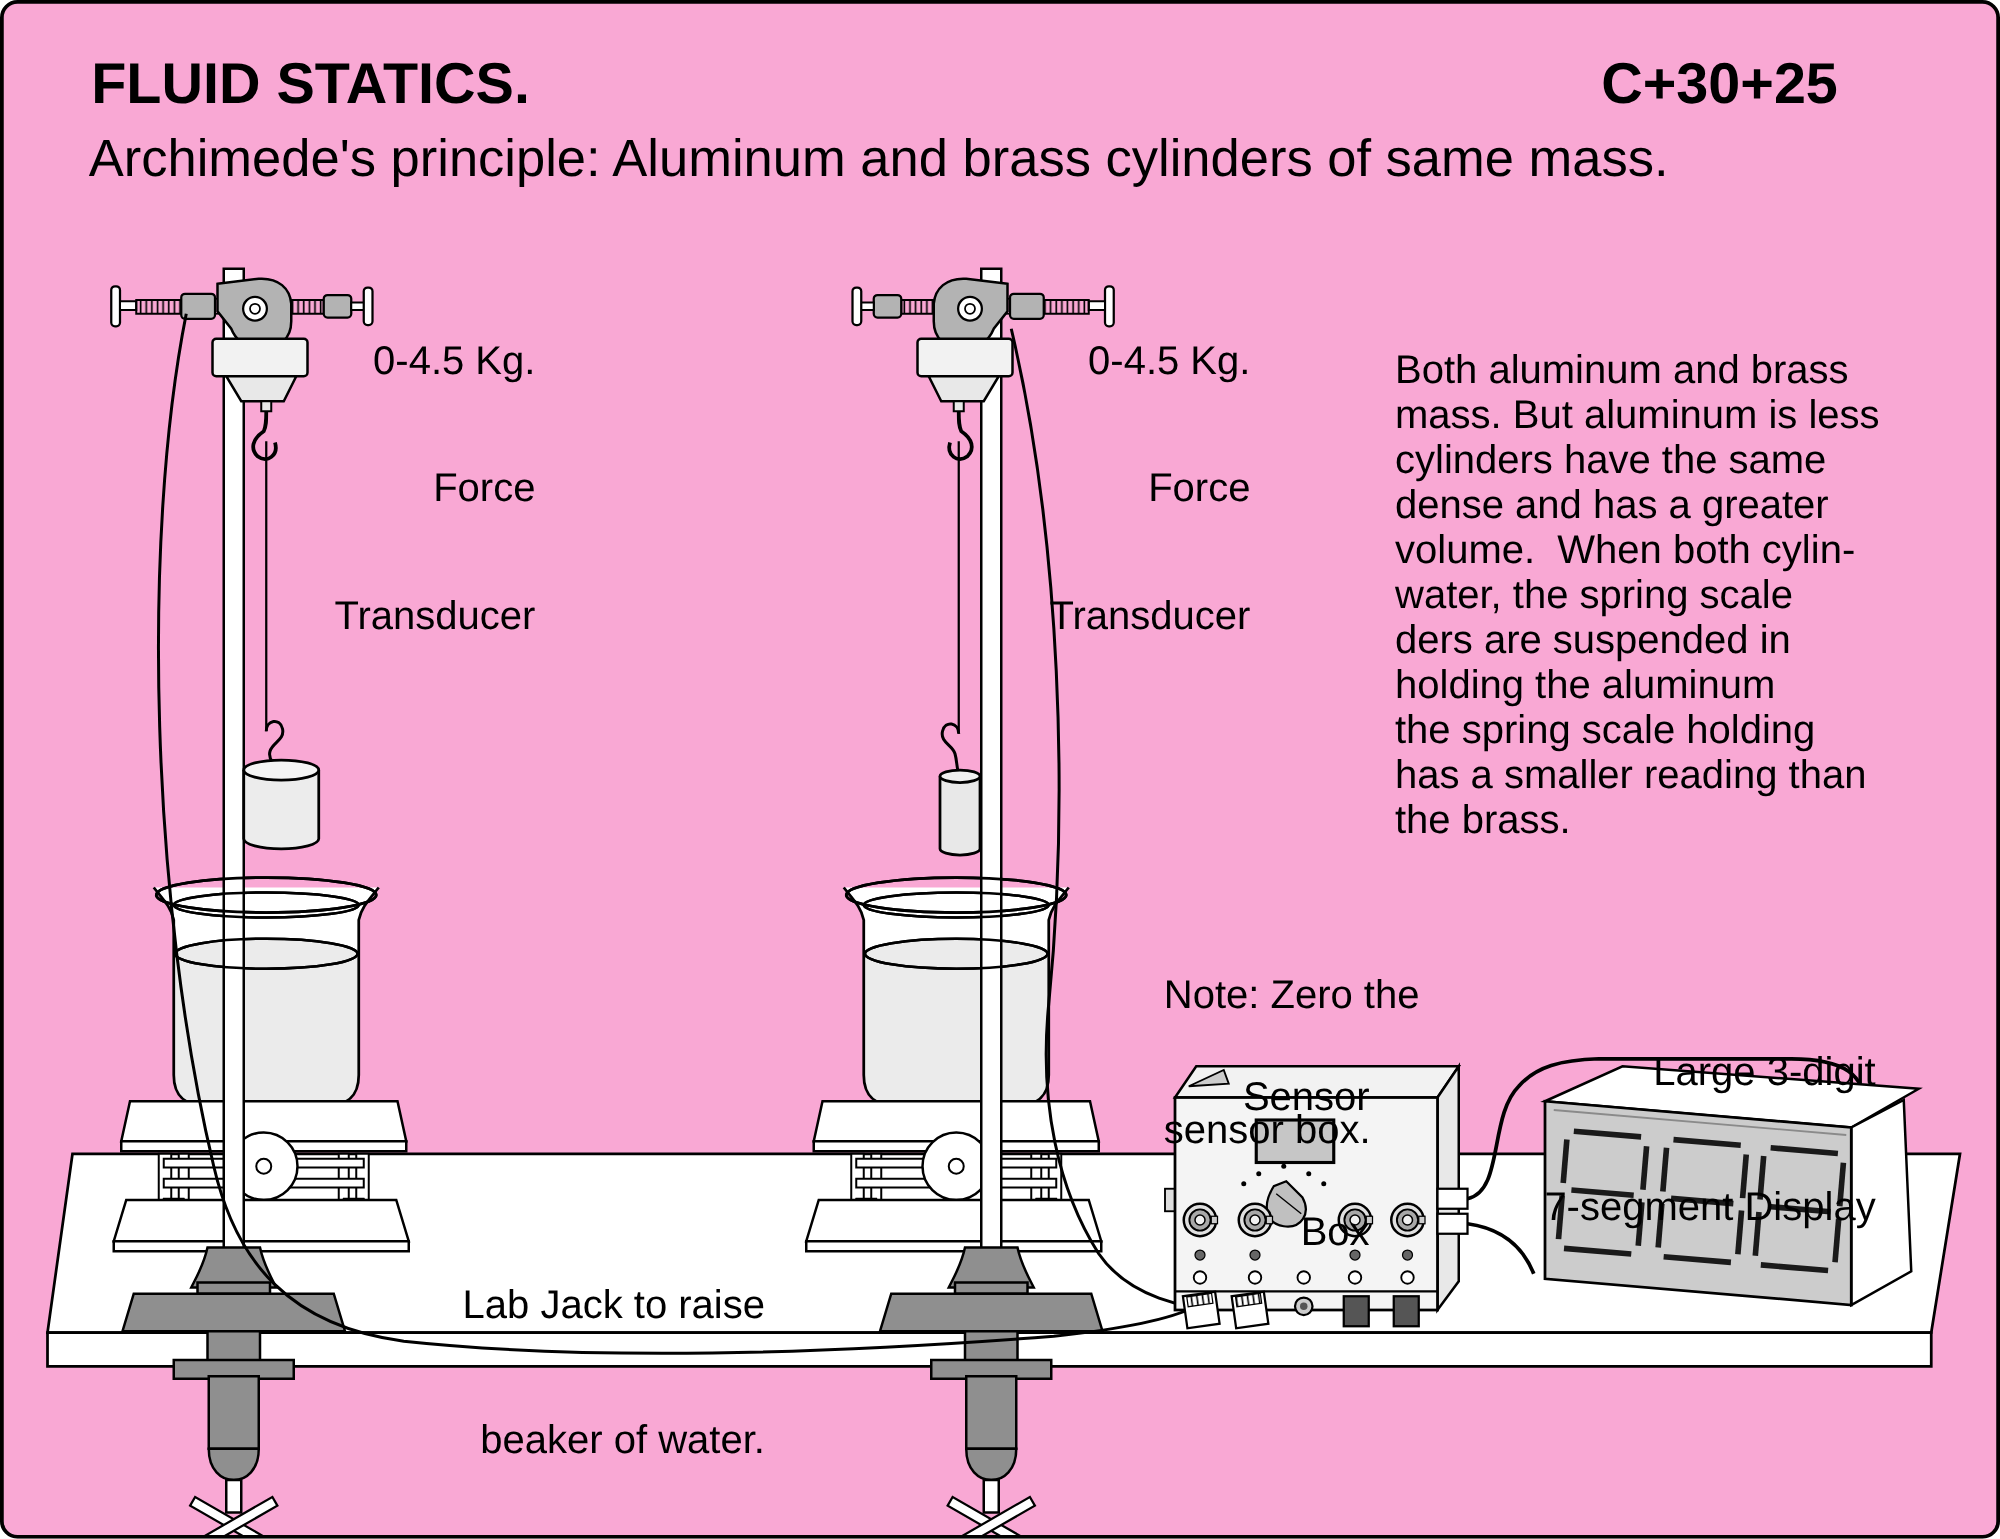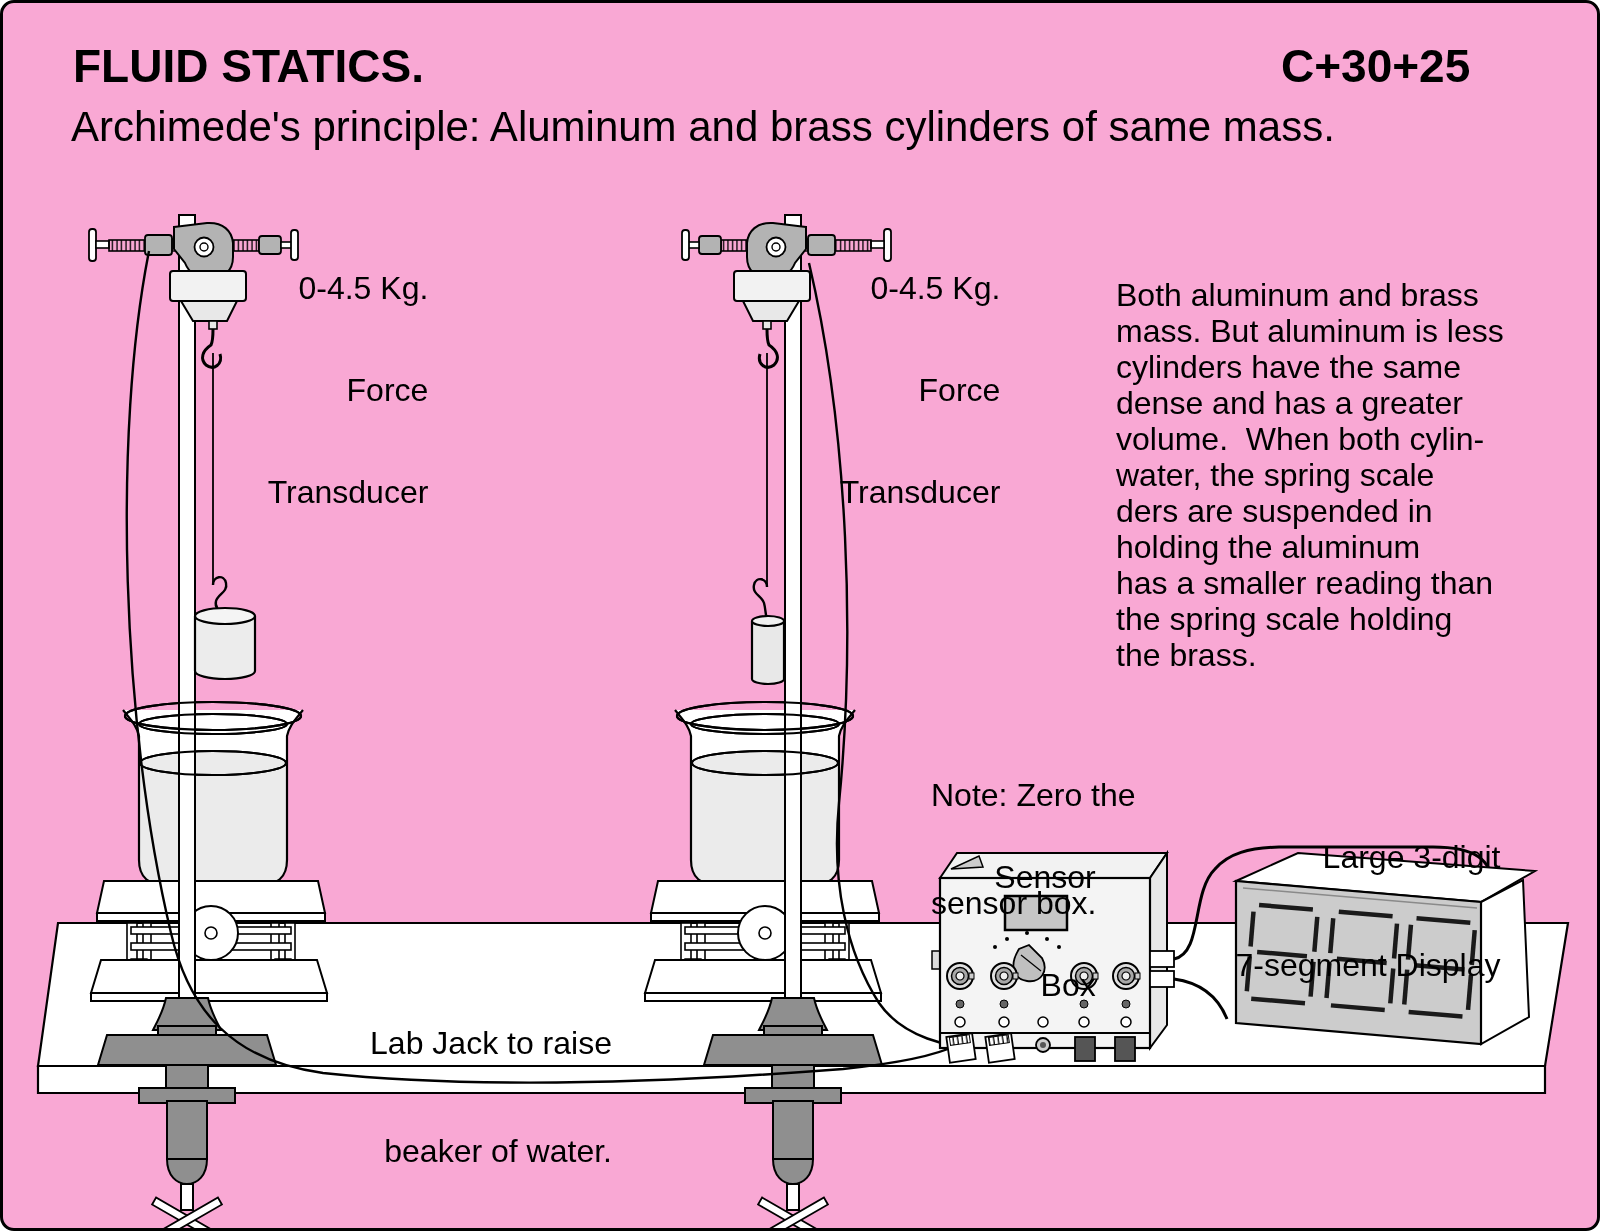--- a/index.html
+++ b/index.html
@@ -264,22 +264,22 @@
 
 <div class="para">
   <div>Both aluminum and brass</div>
   <div>mass. But aluminum is less</div>
   <div>cylinders have the same</div>
   <div>dense and has a greater</div>
   <div>volume.  When both cylin-</div>
   <div>water, the spring scale</div>
   <div>ders are suspended in</div>
   <div>holding the aluminum</div>
+  <div>the spring scale holding</div>
   <div>has a smaller reading than</div>
-  <div>the spring scale holding</div>
   <div>the brass.</div>
 </div>
 
 <div class="lbl" style="left:928px;top:702px;">
   <div>Note: Zero the</div>
   <div>sensor box.</div>
 </div>
 <div class="lbl center" style="left:1042px;top:784px;">
   <div>Sensor</div>
   <div>Box</div>

